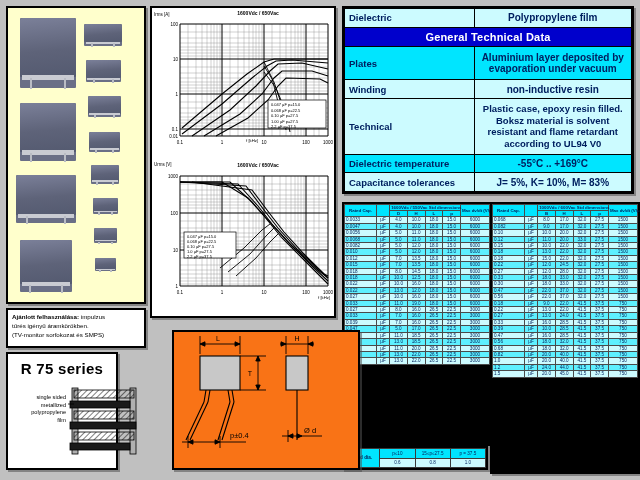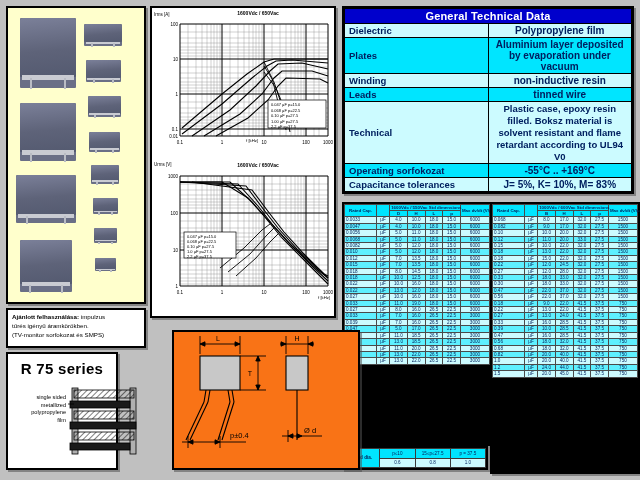--- a/index.html
+++ b/index.html
@@ -277,44 +277,40 @@
       <text x="176" y="126" font-size="4.5" text-anchor="middle" font-family="Liberation Sans, sans-serif">1000</text>
       <text x="172" y="131" font-size="4.2" text-anchor="middle" font-family="Liberation Sans, sans-serif">f [kHz]</text>
     </svg>
   </div>
 </div>
 
 <div class="panel shadow" id="gtd">
   <table class="gtd">
     <tbody>
         <tr>
-          <td colspan="2" class="gtd-head">General Technical Data</td>
-        </tr>
-    <tr>
       <td class="pale lbl" style="width:42%;">Dielectric</td>
       <td class="pale val">Polypropylene film</td>
     </tr>
+    <tr>
+          <td colspan="2" class="gtd-head">General Technical Data</td>
+        </tr>
     <tr>
       <td class="cyan lbl">Plates</td>
       <td class="cyan val">Aluminium layer deposited by evaporation under vacuum</td>
     </tr>
     <tr>
       <td class="pale lbl">Winding</td>
       <td class="pale val">non-inductive resin</td>
     </tr>
-    <tr>
-      <td class="cyan lbl">Leads</td>
-      <td class="cyan val">tinned wire</td>
-    </tr>
     <tr style="height:56px;">
       <td class="pale lbl">Technical</td>
       <td class="pale val" style="font-size:9.5px;line-height:1.25;">Plastic case, epoxy resin filled. Boksz material is solvent resistant and flame retardant according to UL94 V0</td>
     </tr>
     <tr>
-      <td class="cyan lbl">Operating sorfokozat</td>
+      <td class="cyan lbl">Dielectric temperature</td>
       <td class="cyan val">-55°C .. +169°C</td>
     </tr>
     <tr>
       <td class="pale lbl">Capacitance tolerances</td>
       <td class="pale val">J= 5%, K= 10%, M= 83%</td>
     </tr>
   </tbody>
     </table>
 </div>
 

